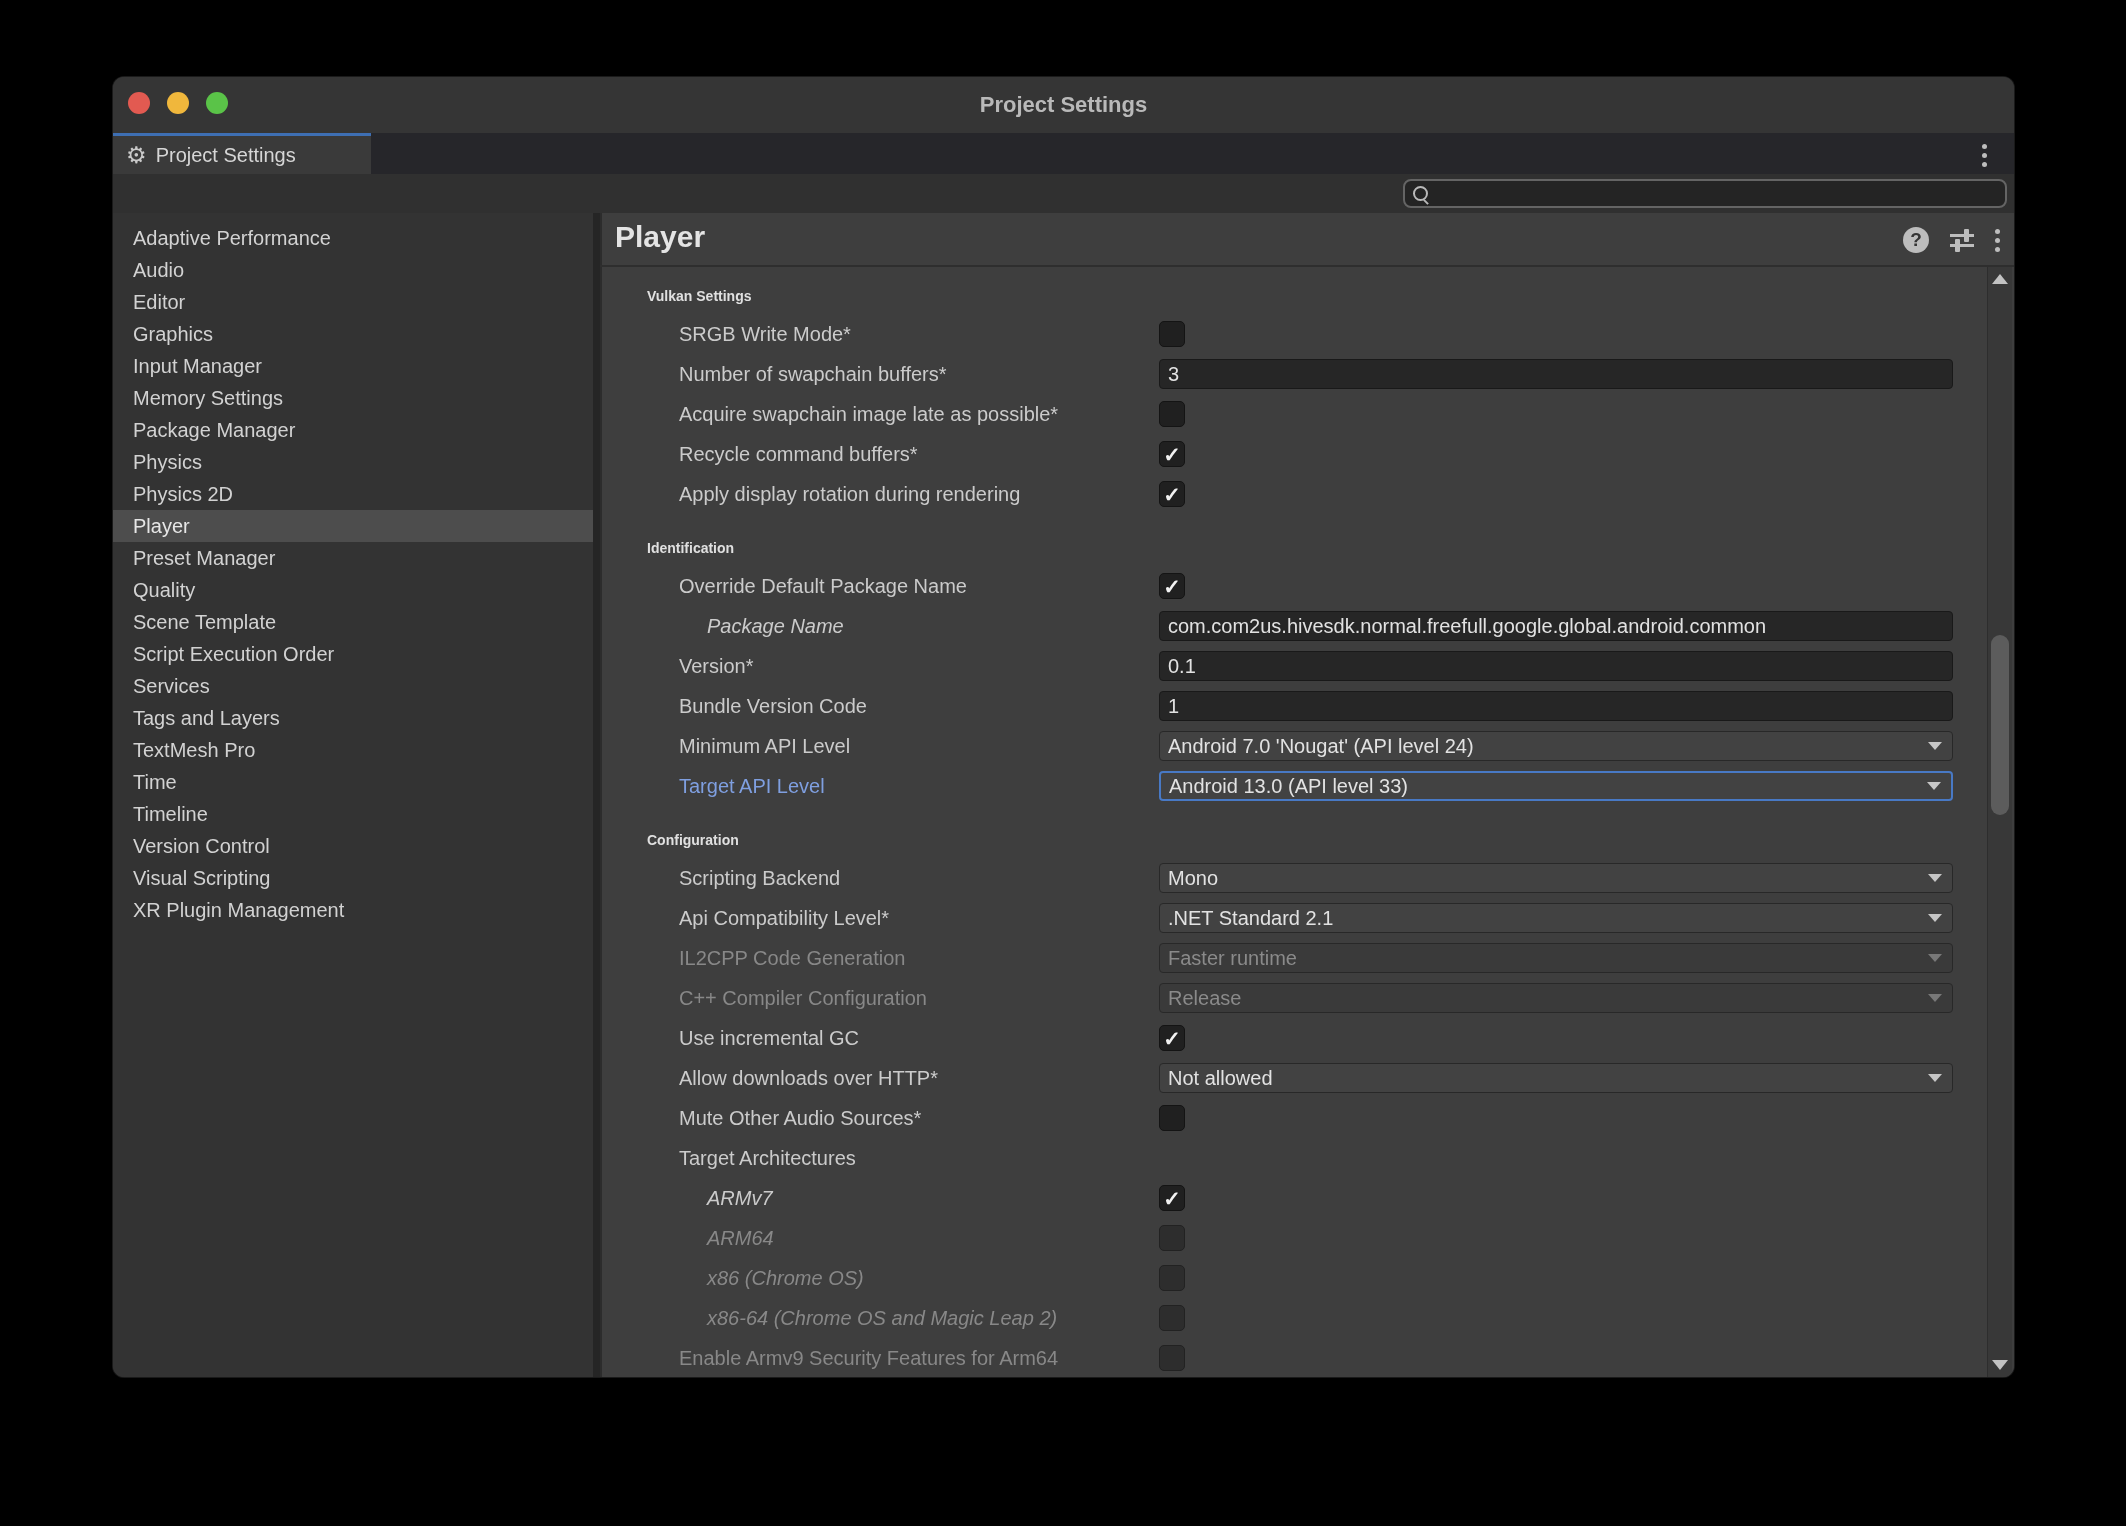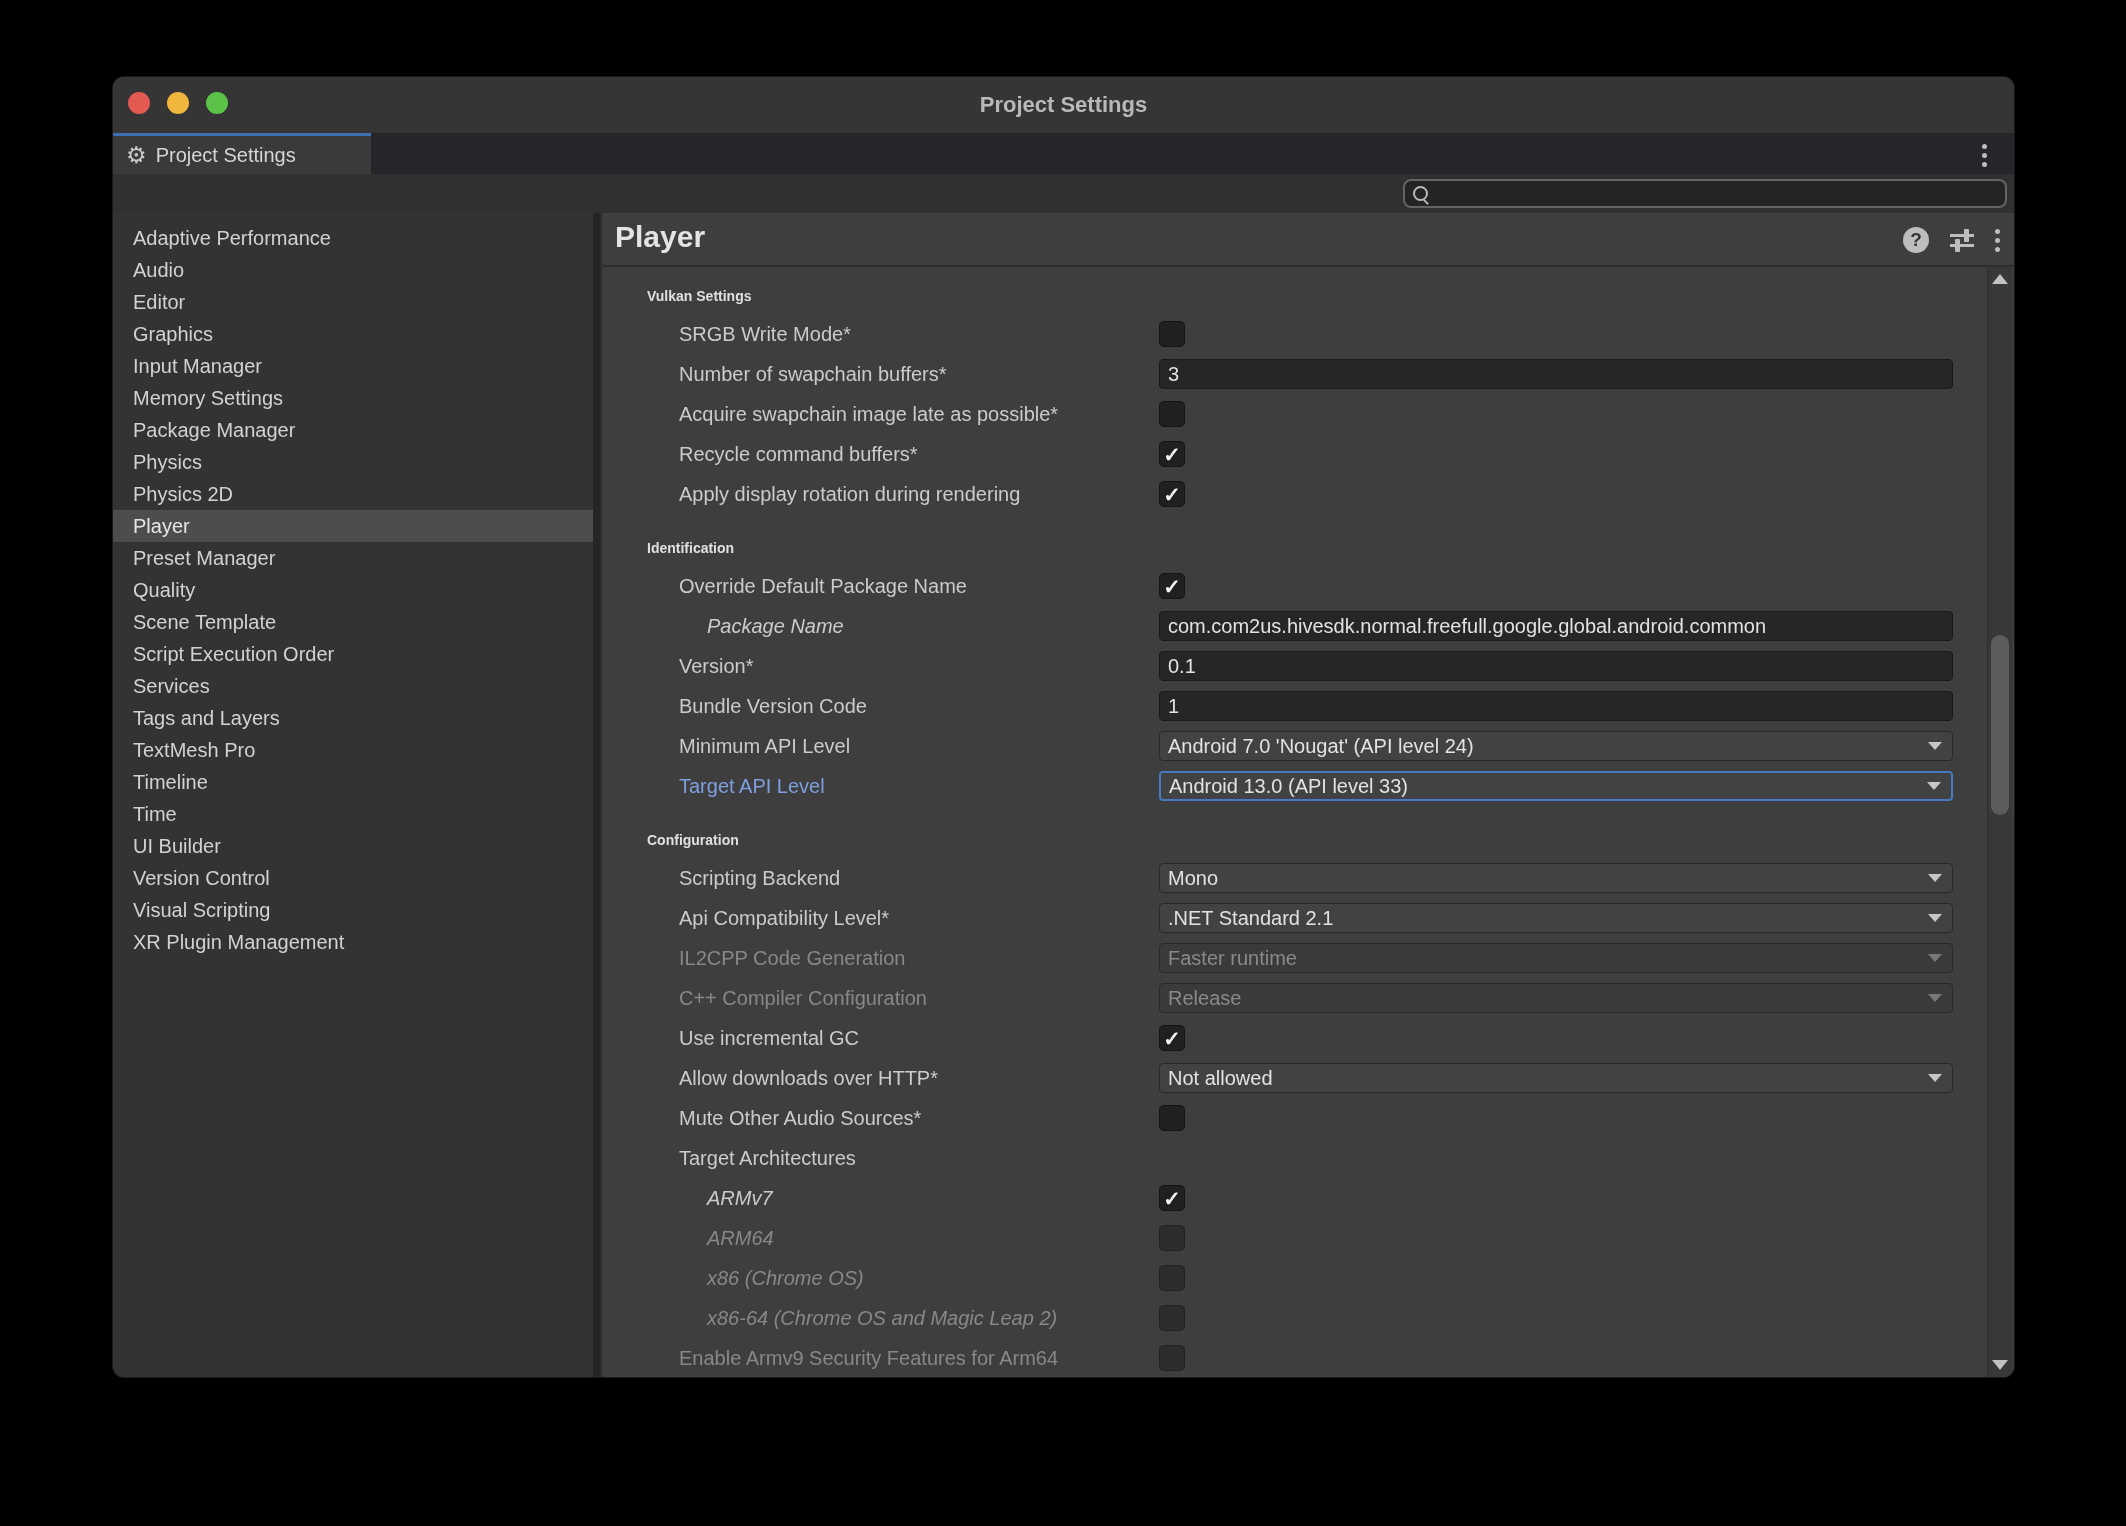--- a/index.html
+++ b/index.html
@@ -146,23 +146,22 @@
           <div class="side-item">Physics</div>
           <div class="side-item">Physics 2D</div>
           <div class="side-item selected">Player</div>
           <div class="side-item">Preset Manager</div>
           <div class="side-item">Quality</div>
           <div class="side-item">Scene Template</div>
           <div class="side-item">Script Execution Order</div>
           <div class="side-item">Services</div>
           <div class="side-item">Tags and Layers</div>
           <div class="side-item">TextMesh Pro</div>
+          <div class="side-item">Time</div>
           <div class="side-item">Timeline</div>
-          <div class="side-item">Time</div>
-          <div class="side-item">UI Builder</div>
           <div class="side-item">Version Control</div>
           <div class="side-item">Visual Scripting</div>
           <div class="side-item">XR Plugin Management</div>
         </div>
       <div class="vdivider"></div>
       <div class="main">
         <div class="main-header">
           <div class="page-title">Player</div>
           <div class="header-icons">
             <span class="help-icon">?</span>

